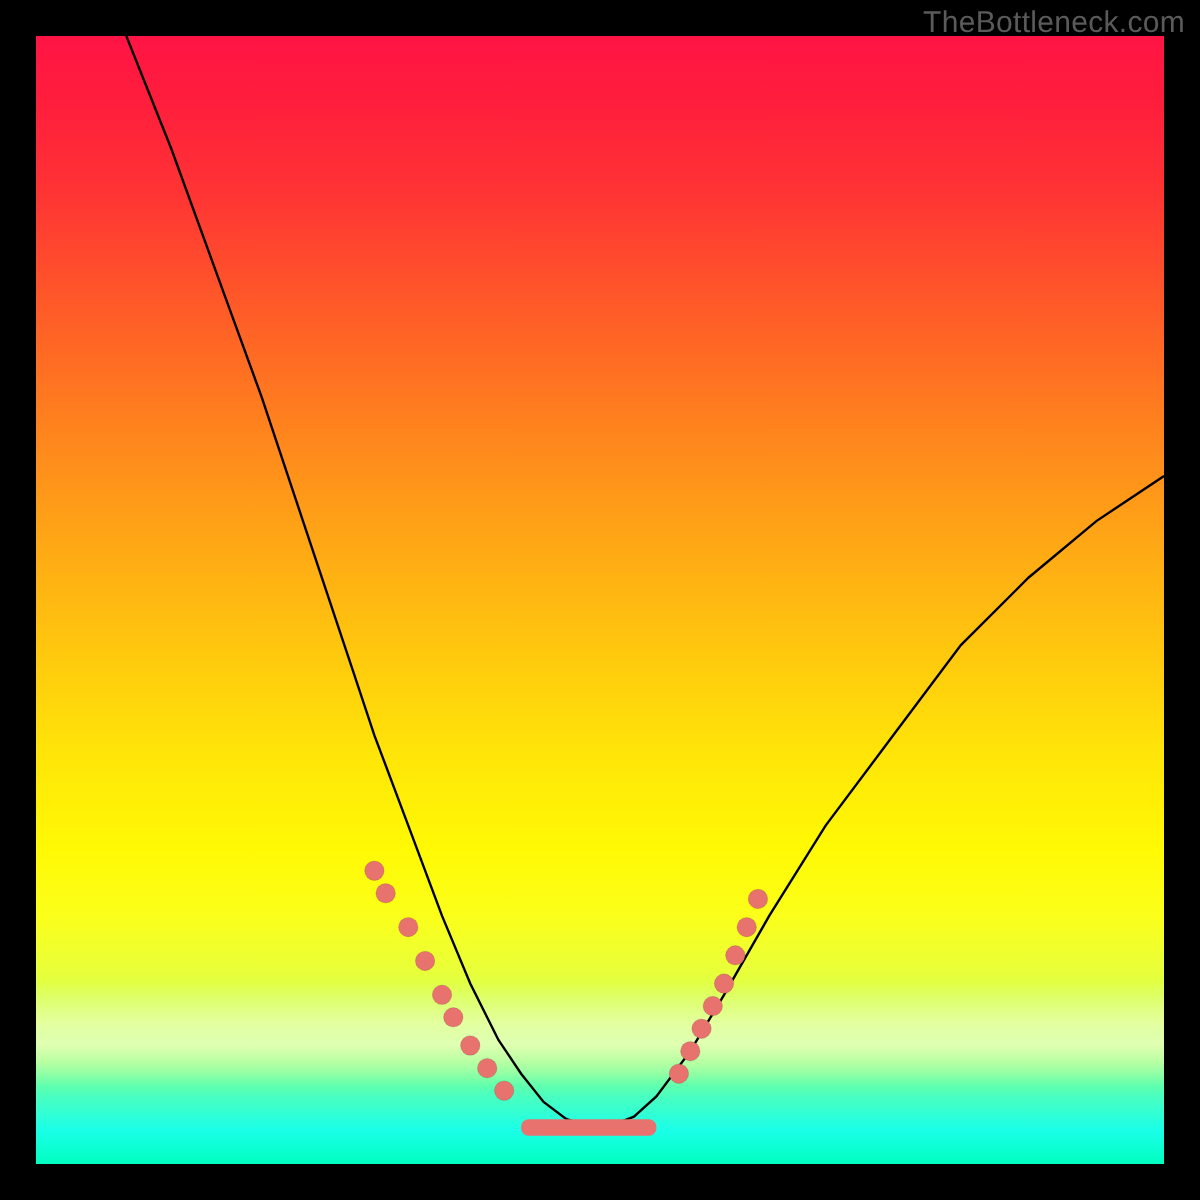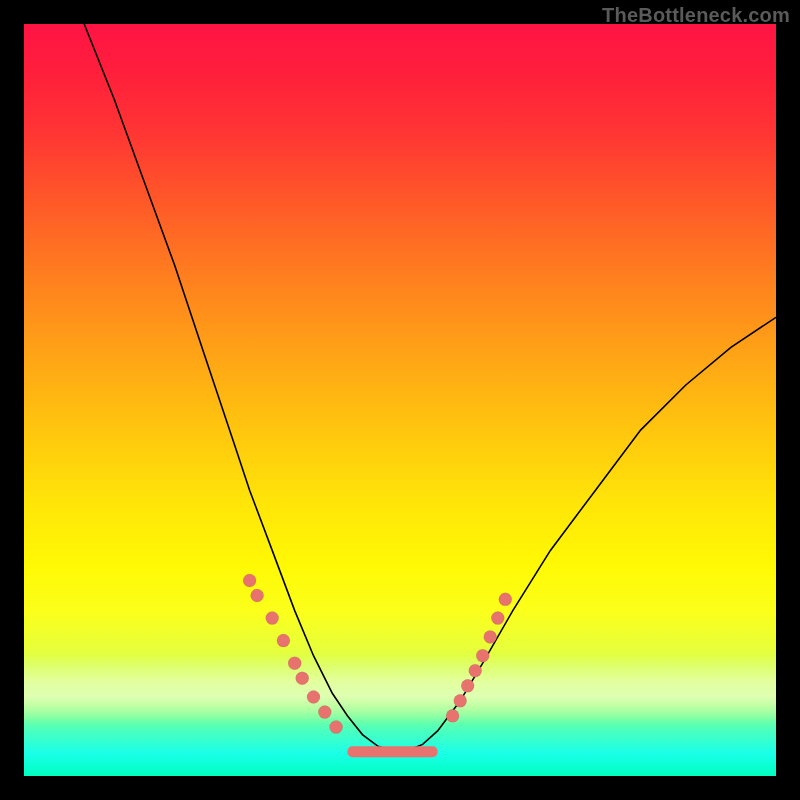--- a/index.html
+++ b/index.html
@@ -16,21 +16,21 @@
     width: 800px;
     height: 800px;
     background: #000;
   }
   .watermark {
     position: absolute;
     top: 4px;
     right: 10px;
     color: #5a5a5a;
     font-size: 20px;
-    font-weight: 700;
+    font-weight: 400;
     letter-spacing: 0.2px;
     z-index: 20;
   }
   .plot-area {
     position: absolute;
     left: 24px;
     top: 24px;
     width: 752px;
     height: 752px;
     overflow: hidden;

